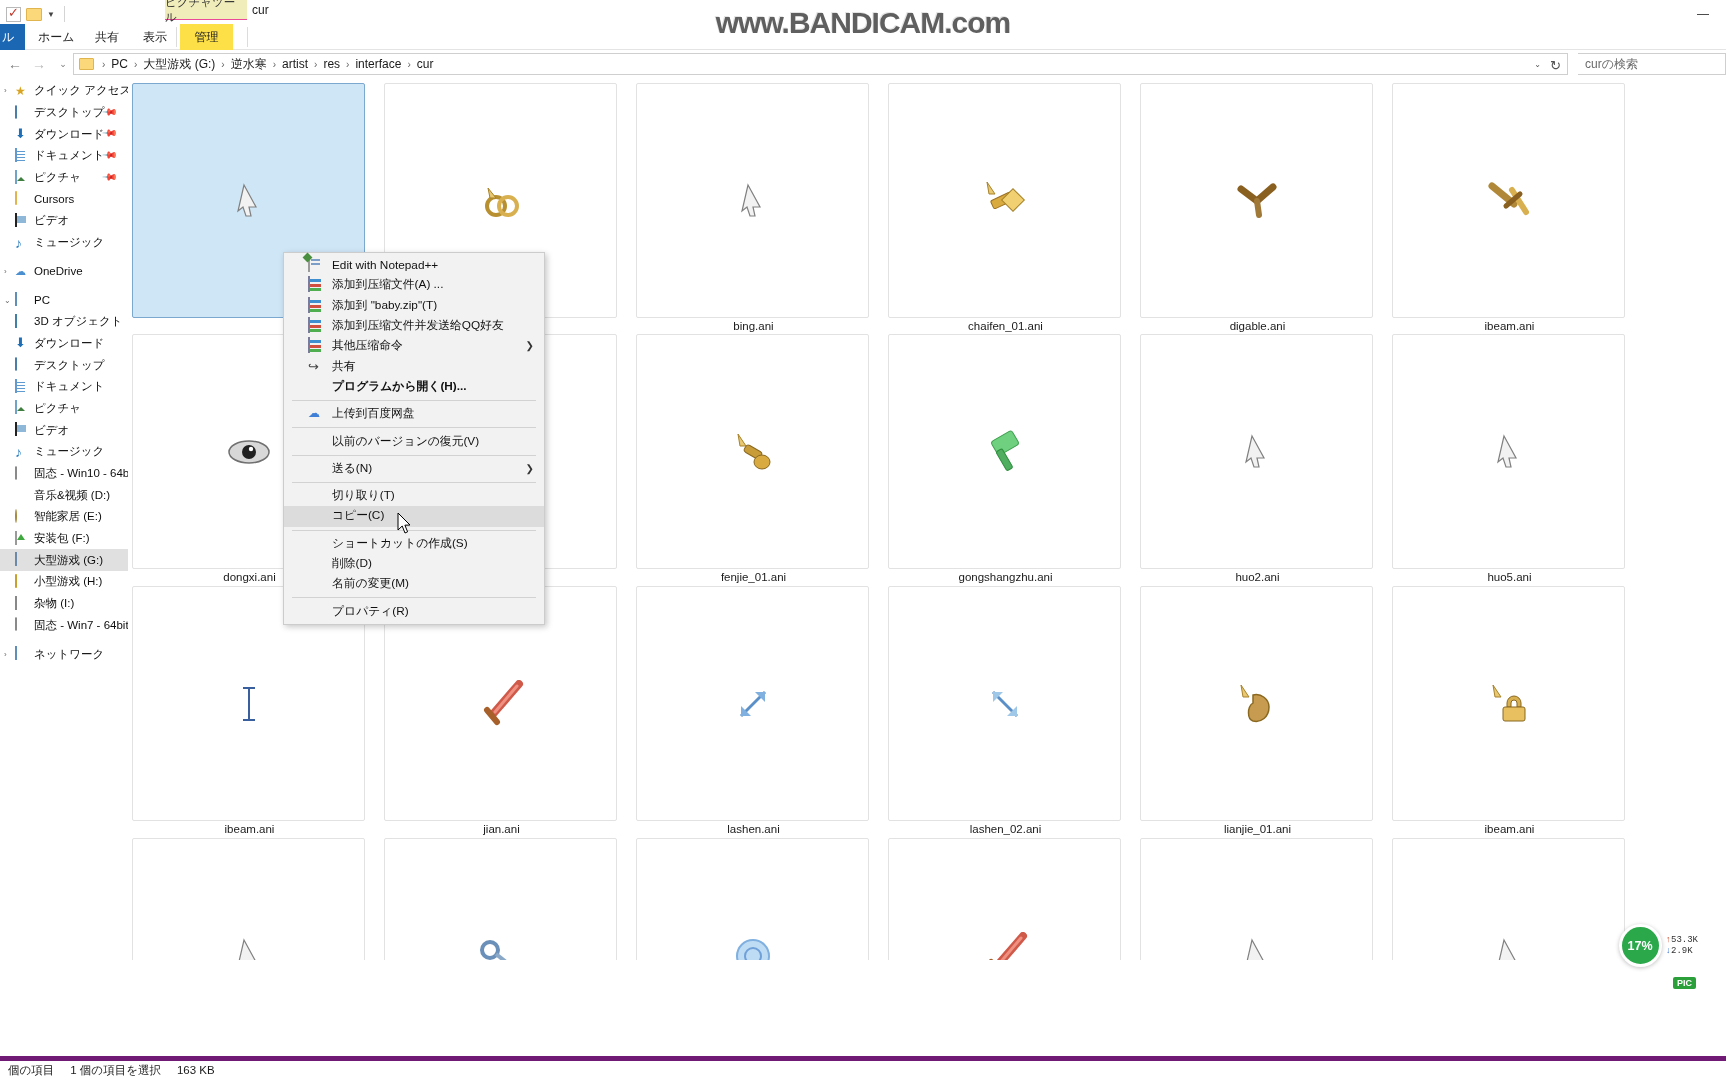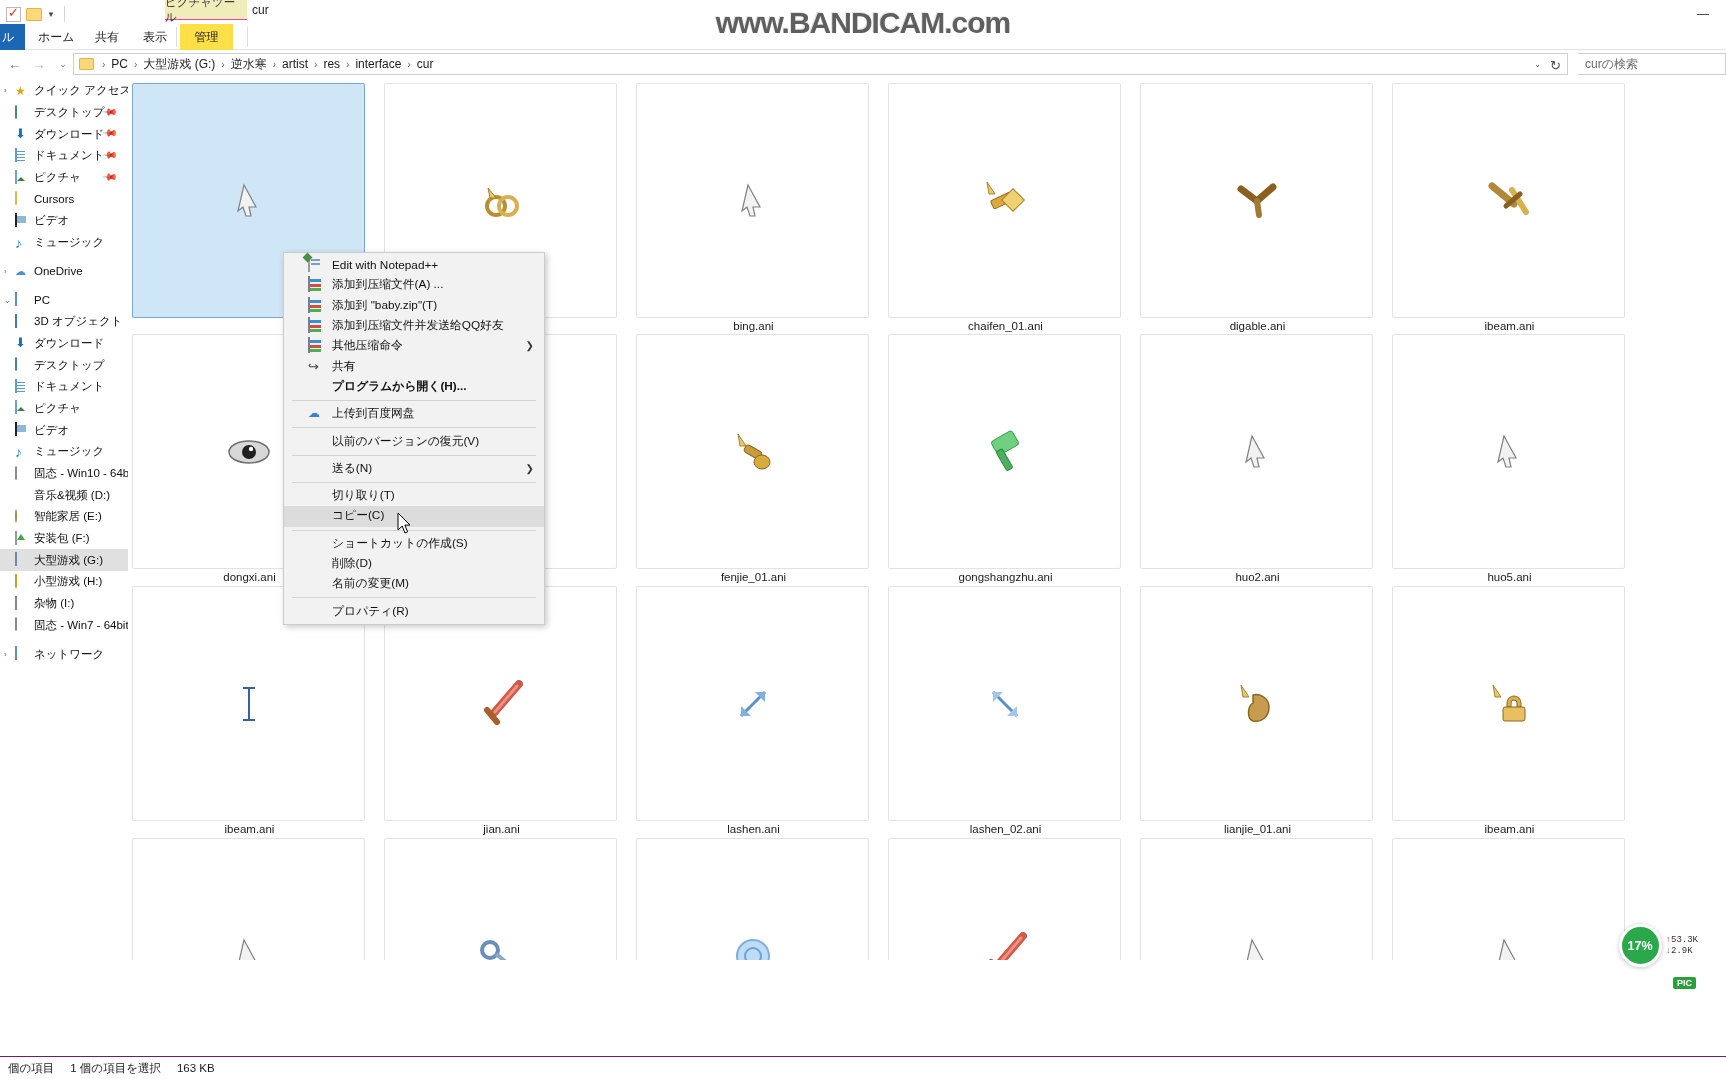--- a/index.html
+++ b/index.html
@@ -156,21 +156,21 @@
   .ci-npp:after{content:"";position:absolute;left:2px;top:2px;width:9px;height:2px;box-shadow:0 4px 0 #7a9ec8;background:#7a9ec8;}
   .ci-npp:before{content:"";position:absolute;right:-2px;top:-3px;width:7px;height:7px;background:#4a8f3f;transform:rotate(45deg);}
   .ci-rar { width:15px;height:15px;background:linear-gradient(#e8e8f0,#cfcfe0);border:1px solid #7a7a9a; position:relative;}
   .ci-rar:after{content:"";position:absolute;left:1px;top:2px;width:11px;height:3px;background:#3f8fd0;box-shadow:0 5px 0 #d04f3f, 0 9px 0 #4fae4f;}
   .ci-share{ color:#444; font-size:13px; line-height:15px;}
   .ci-baidu{ color:#3f7fd8; font-size:12px; line-height:15px;}
 
   
   .statusbar {
     position:absolute; left:0; bottom:0; width:1726px; height:23px;
-    border-top:1px solid #701a75; background:#fff;
+    border-top:5px solid #701a75; background:#fff;
     display:flex; align-items:center; font-size:11.5px; color:#1a1a1a;
   }
   .sbar-seg{ padding:0 8px; }
 
   
   .bandicam {
     position:absolute; left:613px; top:6px; width:500px; text-align:center;
     font-family:"Liberation Sans", sans-serif;
     font-size:30px; font-weight:bold; letter-spacing:-1px;
     color:#5f5f5f; text-shadow: 1px 1px 0 #fff, -1px -1px 0 #e4e4e4;

